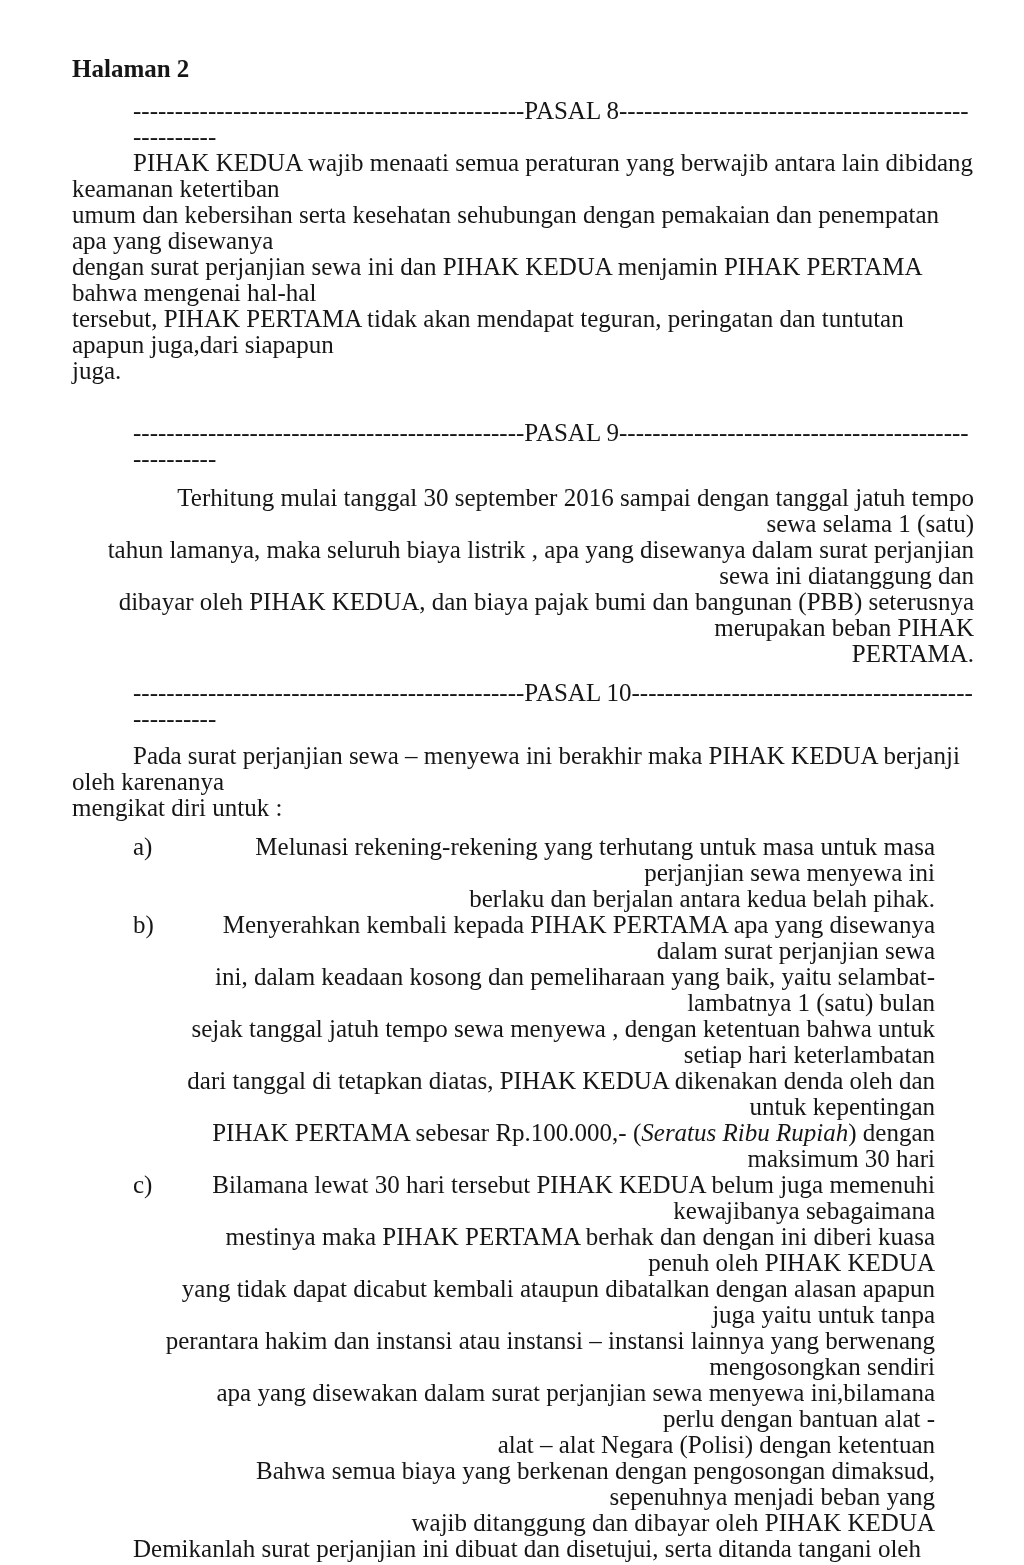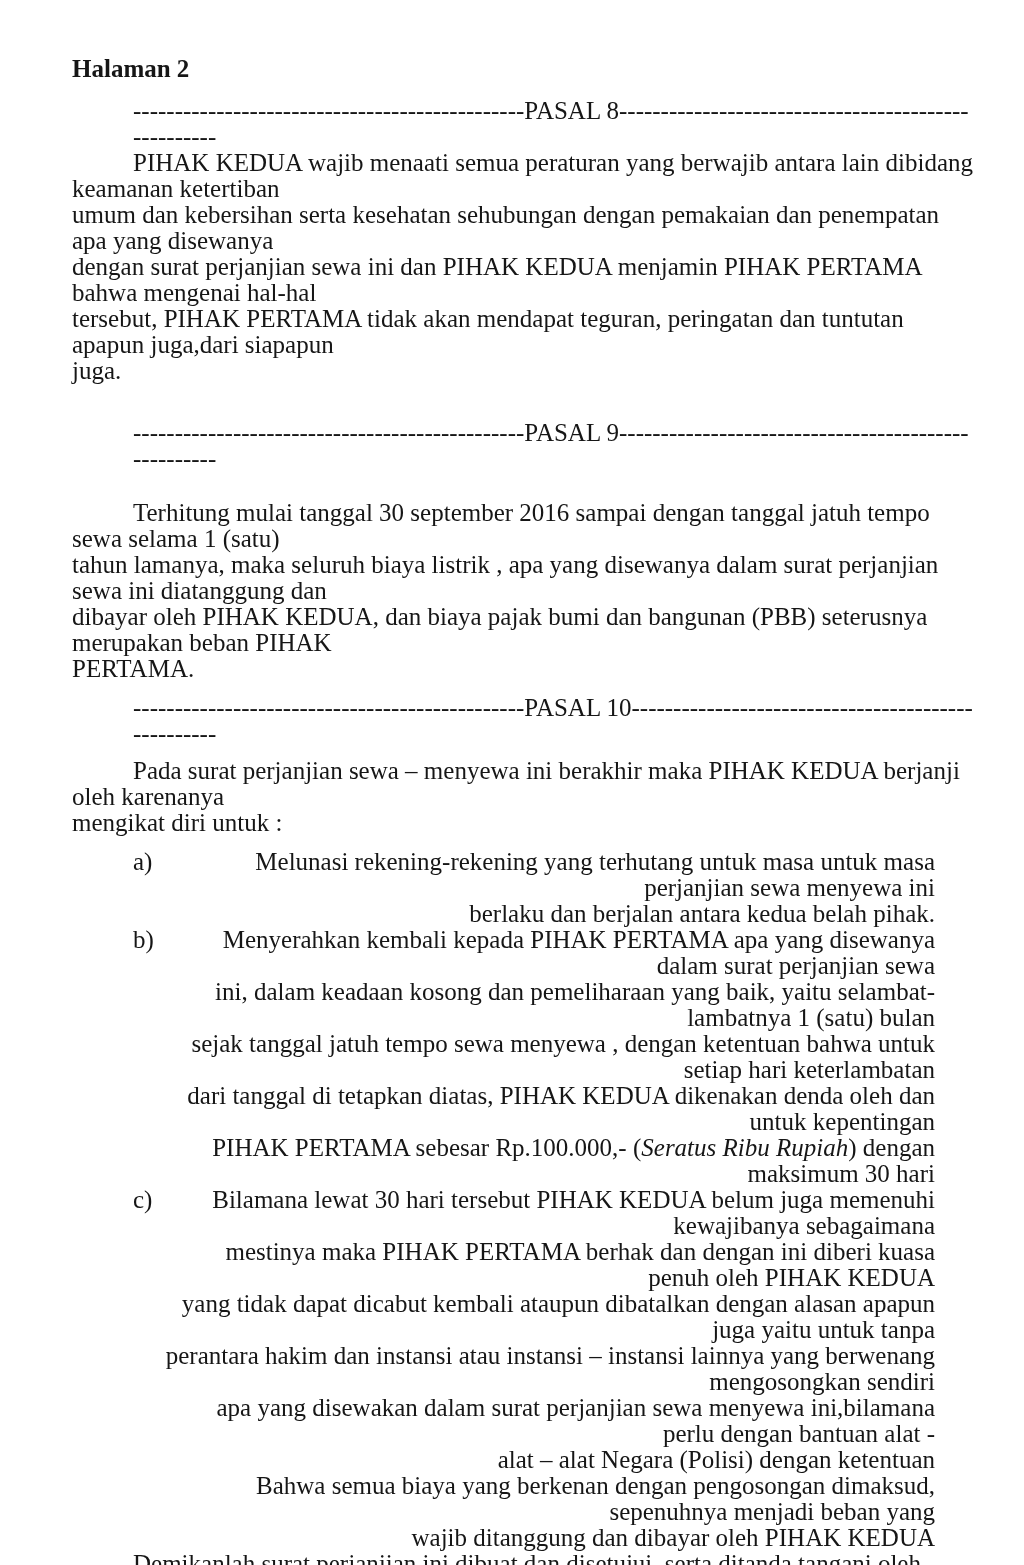--- a/index.html
+++ b/index.html
@@ -15,21 +15,21 @@
     line-height: 26px;
     color: #161616;
     overflow: hidden;
   }
   .ml { white-space: pre-line; }
   .page-label { font-weight: bold; }
   .pasal-heading { margin-left: 61px; margin-top: 0; }
   .para { text-indent: 61px; }
   .h8  { margin-top: 16px; }
   .p9h { margin-top: 36px; }
-  .p9  { margin-top: 28px; }
+  .p9  { margin-top: 13px; text-align: right; }
   .p10h{ margin-top: 13px; }
   .p10 { margin-top: 11px; }
   .list { margin-top: 13px; margin-left: 61px; }
   .list-item { display: grid; grid-template-columns: 30px 772px; }
   .marker { grid-column: 1; }
   .item-body { grid-column: 2; text-align: right; }
   .closing { }
   .dateline-row { margin-top: 4px; position: relative; height: 26px; }
   .dateline { position: absolute; left: 605px; top: 0; }
   .roles-row { margin-top: 14px; position: relative; height: 26px; font-weight: bold; }

